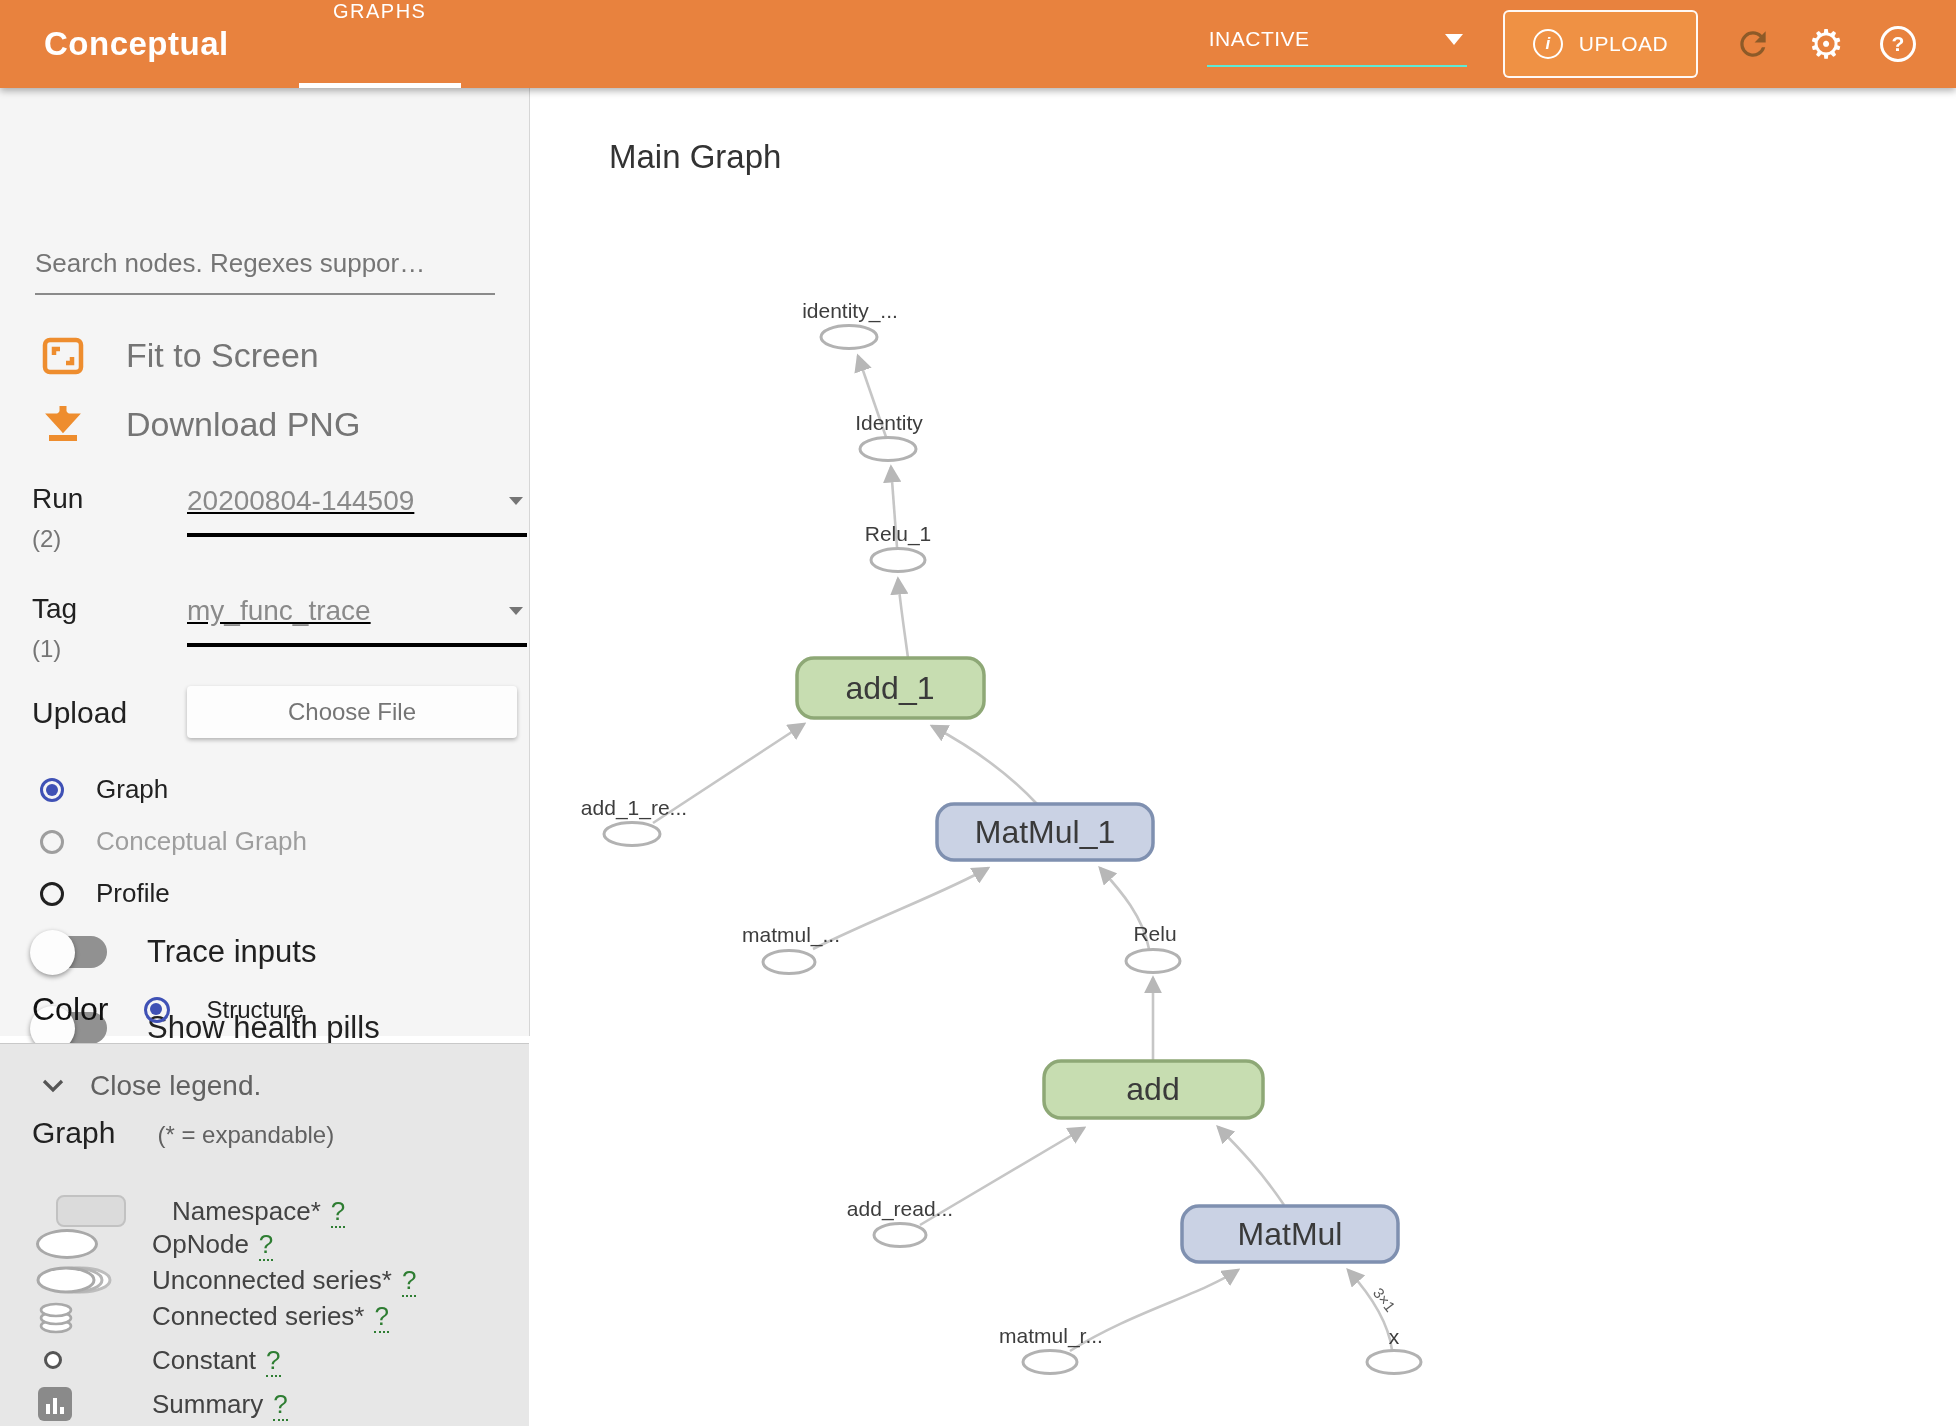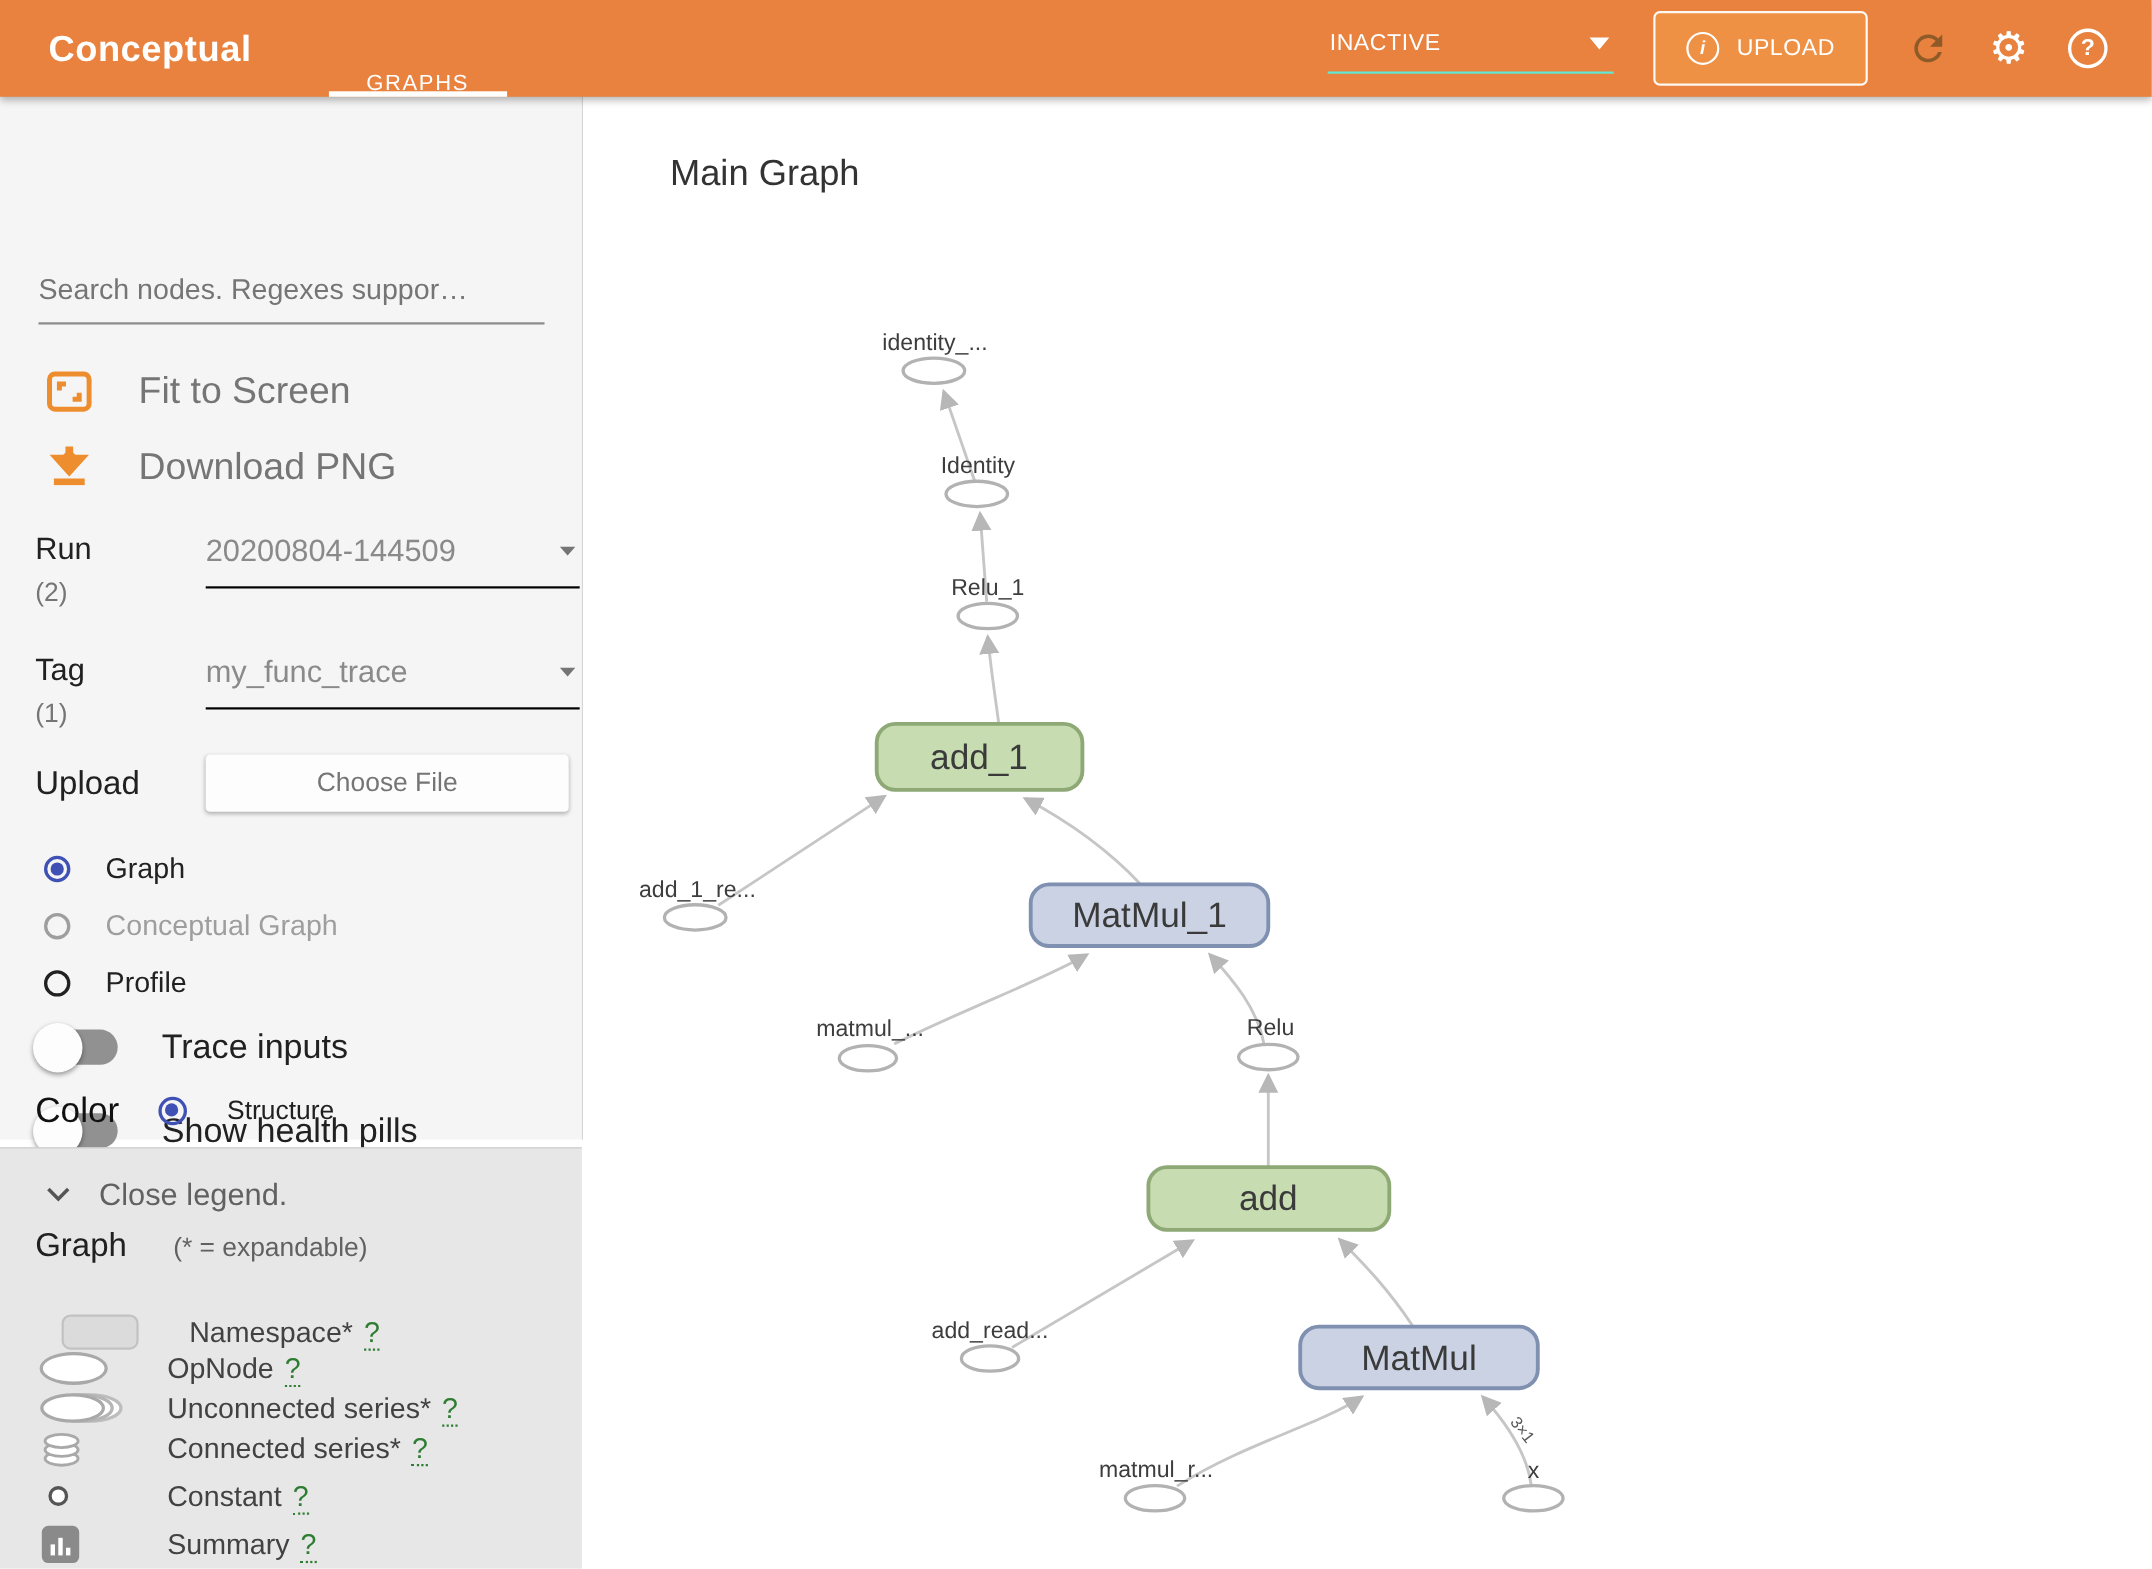--- a/index.html
+++ b/index.html
@@ -5,21 +5,21 @@
   * { margin:0; padding:0; box-sizing:border-box; }
   html,body { width:1956px; height:1426px; overflow:hidden; background:#fff;
               font-family:"Liberation Sans", sans-serif; }
 
   
   .header { position:absolute; left:0; top:0; width:1956px; height:88px;
             background:#e8823e; display:flex; align-items:center; z-index:10;
             box-shadow:0 3px 7px rgba(0,0,0,0.3); }
   .logo { margin-left:44px; color:#fff; font-size:33px; font-weight:bold; letter-spacing:.5px; }
   .tab { position:relative; height:88px; margin-left:70px; width:162px;
-         display:flex; align-items:flex-end; justify-content:center; cursor:pointer; }
+         display:flex; align-items:flex-start; justify-content:center; cursor:pointer; }
   .tab span { color:#fff; font-size:20px; font-weight:500; letter-spacing:1.5px; }
   .tab::after { content:""; position:absolute; left:0; bottom:0; width:100%; height:5px; background:#fff; }
   .header-right { margin-left:auto; display:flex; align-items:center; gap:36px; padding-right:40px; }
   .status-select { width:260px; display:flex; align-items:center; justify-content:space-between;
                    border-bottom:2px solid #5eead4; padding:6px 4px 14px 2px; cursor:pointer; }
   .status-select span.txt { color:#fff; font-size:21px; font-weight:500; letter-spacing:.5px; }
   .caret-down { width:0; height:0; border-left:9px solid transparent; border-right:9px solid transparent;
                 border-top:11px solid #fff; }
   .upload-btn { display:flex; align-items:center; gap:16px; height:68px; padding:0 28px;
                 background:#ef9144; border:2px solid rgba(255,255,255,0.95); border-radius:6px;
@@ -41,22 +41,22 @@
   .search-input { width:100%; background:transparent; border:none; outline:none;
                   border-bottom:2px solid #8a8a8a; font-size:26px; color:#424242;
                   padding:8px 0 14px 0; font-family:"Liberation Sans",sans-serif; }
   .search-input::placeholder { color:#757575; }
   .tool-row { position:absolute; left:42px; display:flex; align-items:center; gap:42px; cursor:pointer; }
   .tool-row .t-label { color:#757575; font-size:34px; }
   .field-row { position:absolute; left:32px; }
   .f-label { color:#212121; font-size:28px; }
   .f-count { color:#757575; font-size:24px; margin-top:10px; }
   .dropdown { position:absolute; left:155px; top:0; width:340px;
-              border-bottom:2px solid #000000; display:flex; align-items:center;
-              justify-content:space-between; padding:0 4px 16px 0; cursor:pointer; }
+              border-bottom:4px solid #000000; display:flex; align-items:center;
+              justify-content:space-between; padding:0 4px 16px 0; cursor:pointer;text-decoration:underline; }
   .dropdown .val { color:#8a8a8a; font-size:28px; }
   .caret-sm { width:0; height:0; border-left:7px solid transparent; border-right:7px solid transparent;
               border-top:8px solid #757575; }
   .choose-btn { position:absolute; left:155px; top:-10px; width:330px; height:52px;
                 background:#fdfdfd; border:none; border-radius:4px; color:#757575; font-size:24px;
                 box-shadow:0 2px 4px rgba(0,0,0,0.28); cursor:pointer;
                 font-family:"Liberation Sans",sans-serif; }
   .radio-row { position:absolute; left:40px; display:flex; align-items:center; gap:32px; cursor:pointer; }
   .radio { width:24px; height:24px; border-radius:50%; flex:0 0 auto; }
   .radio.sel { border:3px solid #3f51b5; position:relative; }

